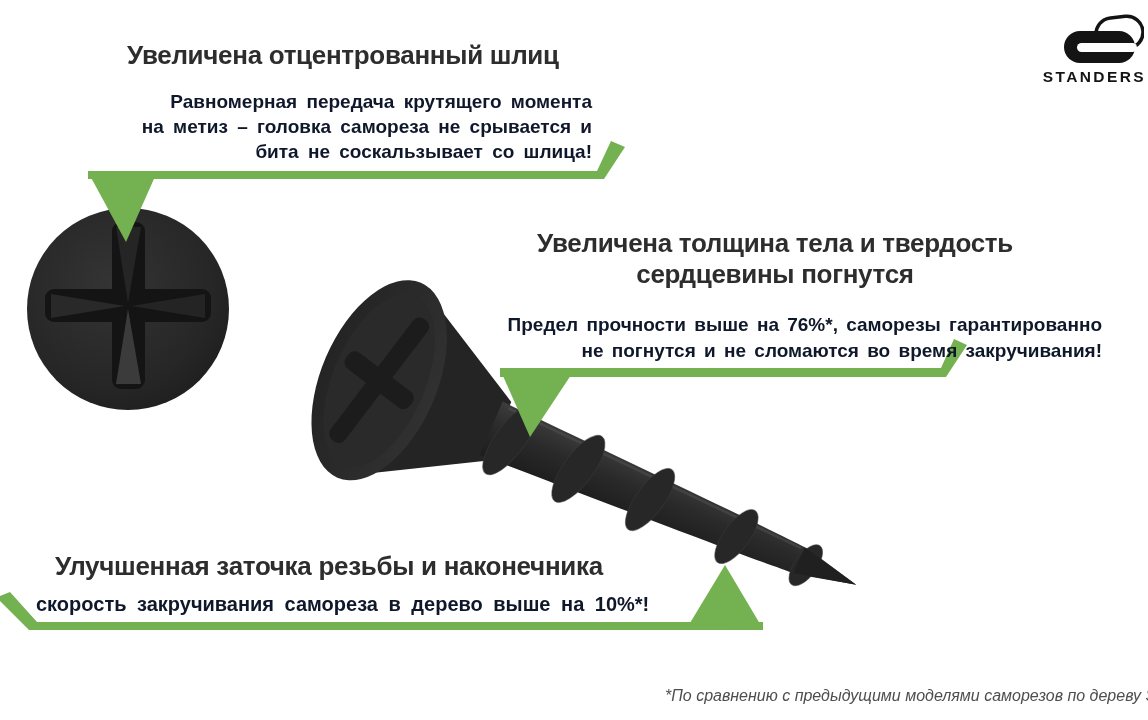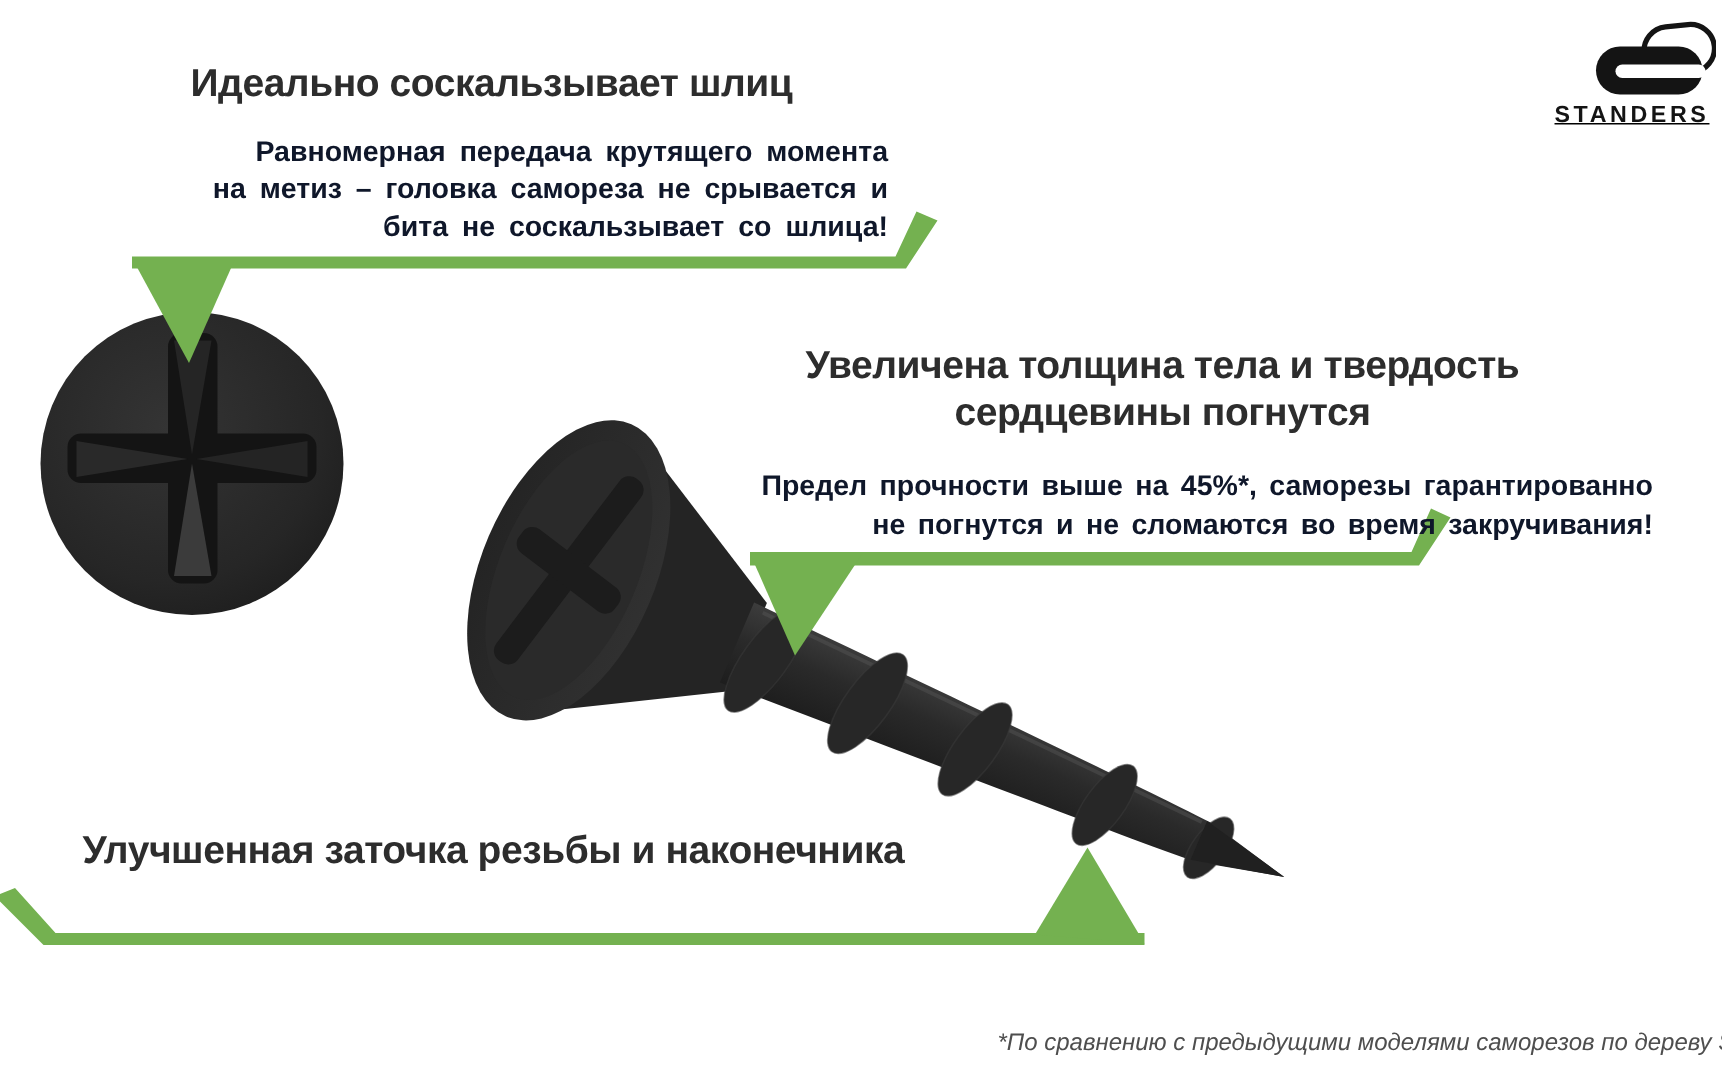--- a/index.html
+++ b/index.html
@@ -42,22 +42,21 @@
     font-style:italic;
     font-weight:500;
     color:#4e4e4e;
     white-space:nowrap;
   }
   .logo{
     position:absolute;
     right:2px;top:8px;
     width:116px;
     z-index:3;
-    text-align:center;
-    text-decoration:underline;
+    text-align:right;
   }
   .logo-mark{display:block;margin:0 auto;}
   .logo-text{
     font-size:15.5px;
     font-weight:800;
     letter-spacing:2.4px;
     color:#141414;
     margin-top:2px;
   }
   .accent{fill:var(--accent,#74b150);}
@@ -120,31 +119,32 @@
     <g class="accent">
       <polygon points="88,171 597,171 611,141 625,147 604,179 88,179"></polygon>
       <polygon points="88,172 157,172 126,242"></polygon>
       <polygon points="500,368 941,368 954,339 967,345 946,377 500,377"></polygon>
       <polygon points="500,369 575,369 530,437"></polygon>
       <polygon points="0,596 10,592 37,622 763,622 763,630 29,630 0,601"></polygon>
       <polygon points="690,623 725,565 763,629"></polygon>
     </g>
   </svg>
 
-  <h2 class="txt feature-title f1-title">Идеально соскальзывает шлиц</h2>
+  <h2 class="txt feature-title f1-title">Увеличена отцентрованный шлиц</h2>
   <p class="txt feature-body f1-body">Равномерная передача крутящего момента
 на метиз – головка самореза не срывается и
 бита не соскальзывает со шлица!</p>
 
   <h2 class="txt feature-title f2-title">Увеличена толщина тела и твердость
 сердцевины погнутся</h2>
-  <p class="txt feature-body f2-body">Предел прочности выше на 45%*, саморезы гарантированно
+  <p class="txt feature-body f2-body">Предел прочности выше на 76%*, саморезы гарантированно
 не погнутся и не сломаются во время закручивания!</p>
 
   <h2 class="txt feature-title f3-title">Улучшенная заточка резьбы и наконечника</h2>
+  <p class="txt feature-body f3-body">скорость закручивания самореза в дерево выше на 10%*!</p>
 
   <div class="logo">
     <svg class="logo-mark" width="112" height="58" viewBox="0 0 112 58" aria-hidden="true">
       <g transform="rotate(-6 88 25)">
         <rect x="64" y="9" width="47" height="32" rx="16" fill="#ffffff" stroke="#141414" stroke-width="3.5"></rect>
       </g>
       <rect x="32" y="23" width="71" height="32" rx="16" fill="#141414"></rect>
       <rect x="45" y="35" width="60" height="9" rx="4.5" fill="#ffffff"></rect>
     </svg>
     <div class="logo-text">STANDERS</div>

